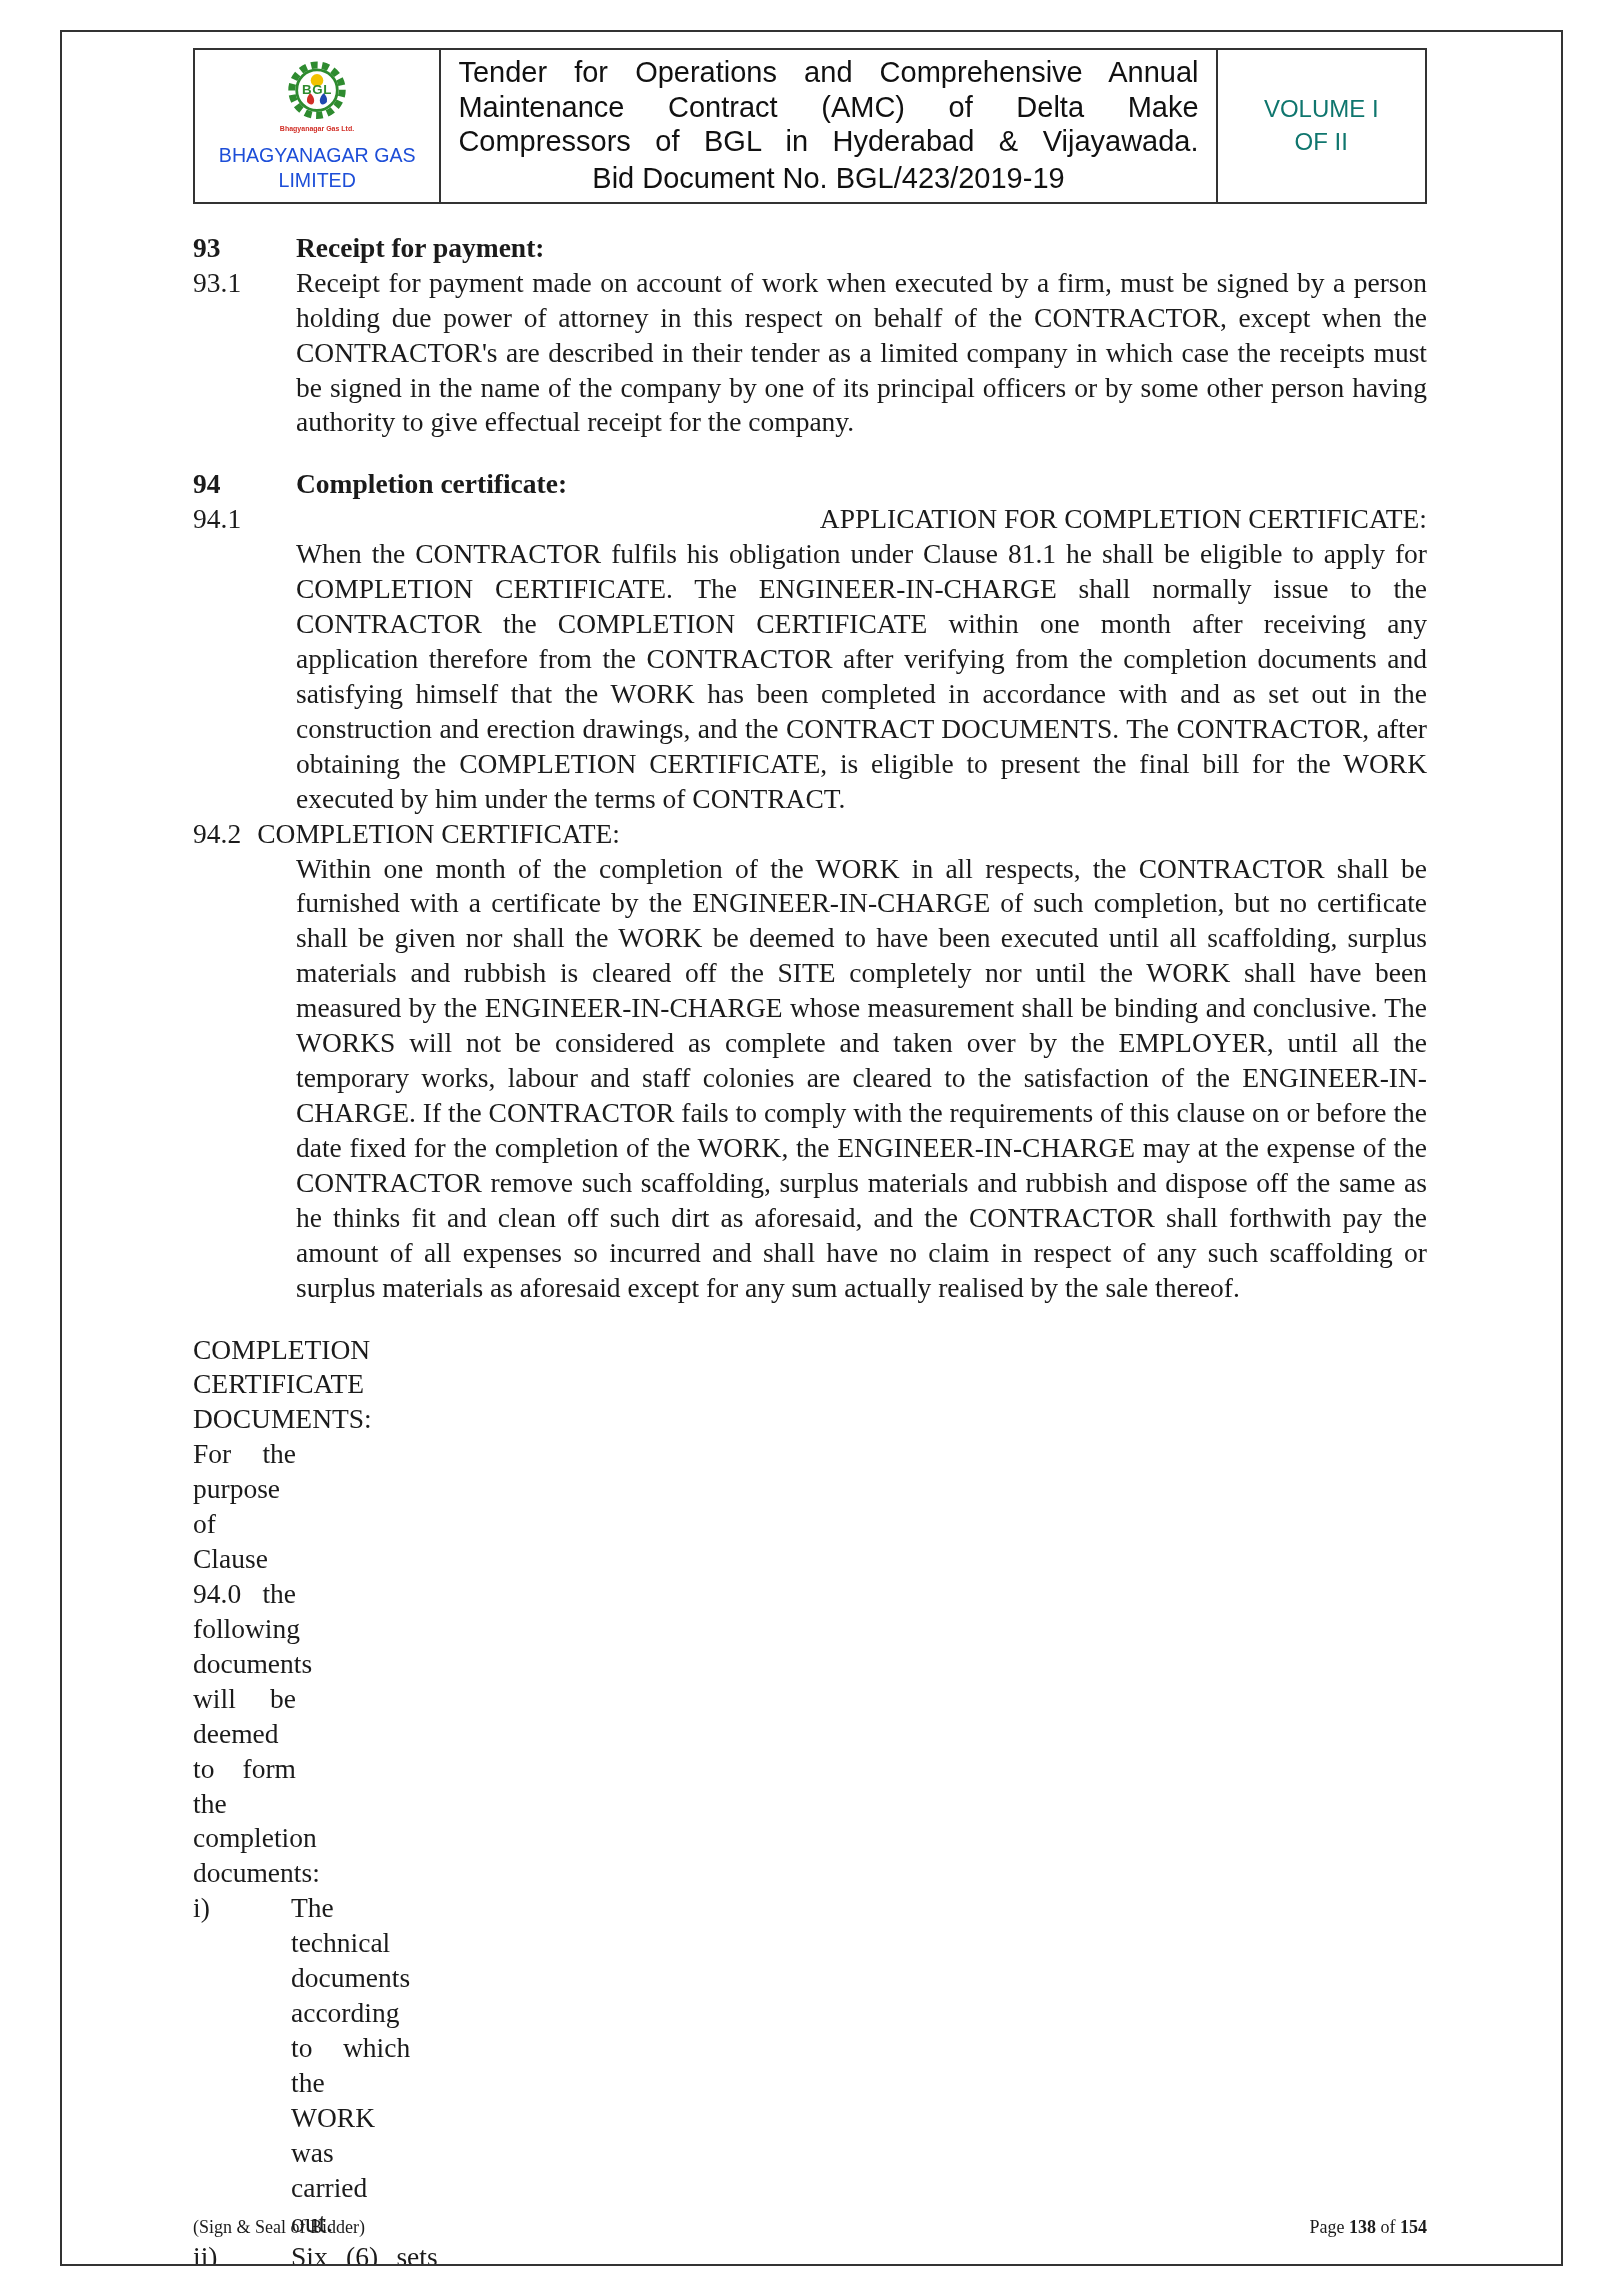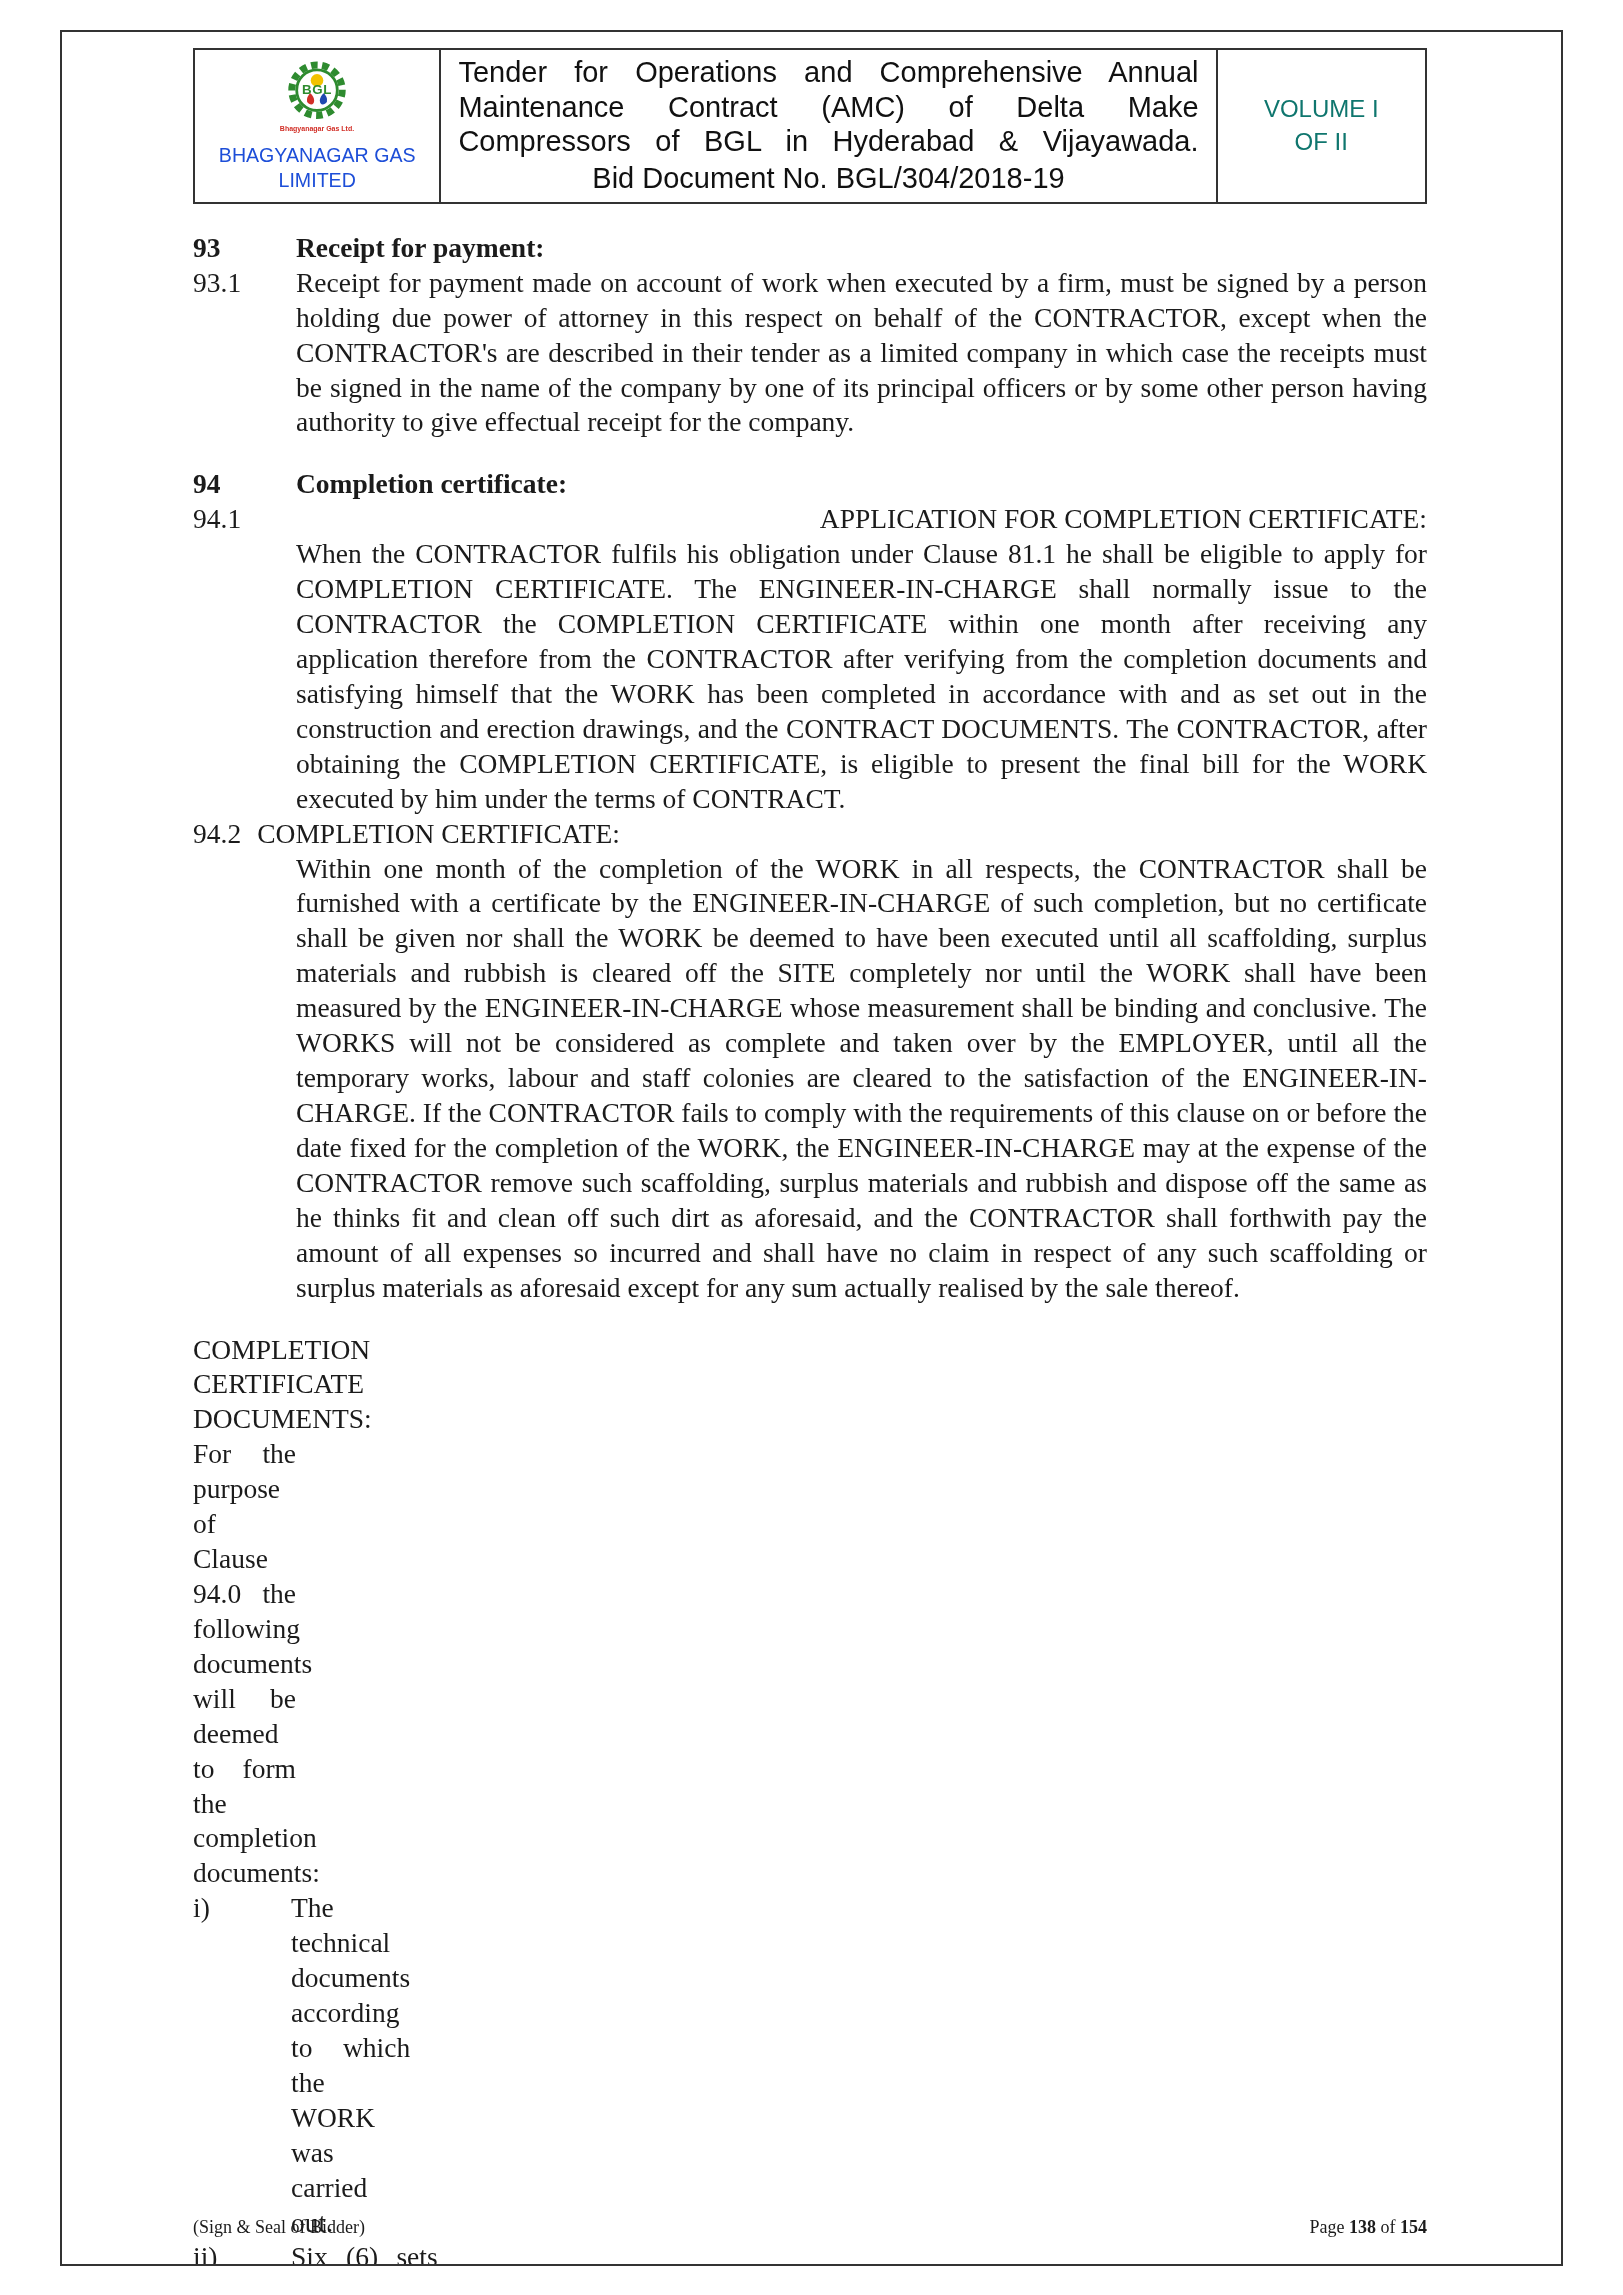--- a/index.html
+++ b/index.html
@@ -88,21 +88,21 @@
             <circle cx="70" cy="32" r="9" fill="#f2c200"></circle>
             <path d="M60 50 Q52 61 58 65 Q65 69 66 61 Q66 55 60 50 Z" fill="#d22f27"></path>
             <path d="M80 50 Q88 61 82 65 Q75 69 74 61 Q74 55 80 50 Z" fill="#1f49b0"></path>
             <text x="70" y="52" text-anchor="middle" class="logo-acronym" fill="#2e8b2f">BGL</text>
             <text x="70" y="104" text-anchor="middle" class="logo-tagline" fill="#d22f27">Bhagyanagar Gas Ltd.</text>
           </svg>
           <div class="org-name">BHAGYANAGAR GAS LIMITED</div>
         </td>
         <td class="title-cell">
           <div class="tender-title">Tender for Operations and Comprehensive Annual Maintenance Contract (AMC) of Delta Make Compressors of BGL in Hyderabad &amp; Vijayawada.</div>
-          <div class="bid-doc">Bid Document No. BGL/304/2018-19</div>
+          <div class="bid-doc">Bid Document No. BGL/423/2019-19</div>
         </td>
         <td class="vol-cell">
           <div>VOLUME I</div>
           <div>OF II</div>
         </td>
       </tr>
       </tbody>
     </table>
 
     <main class="content">

